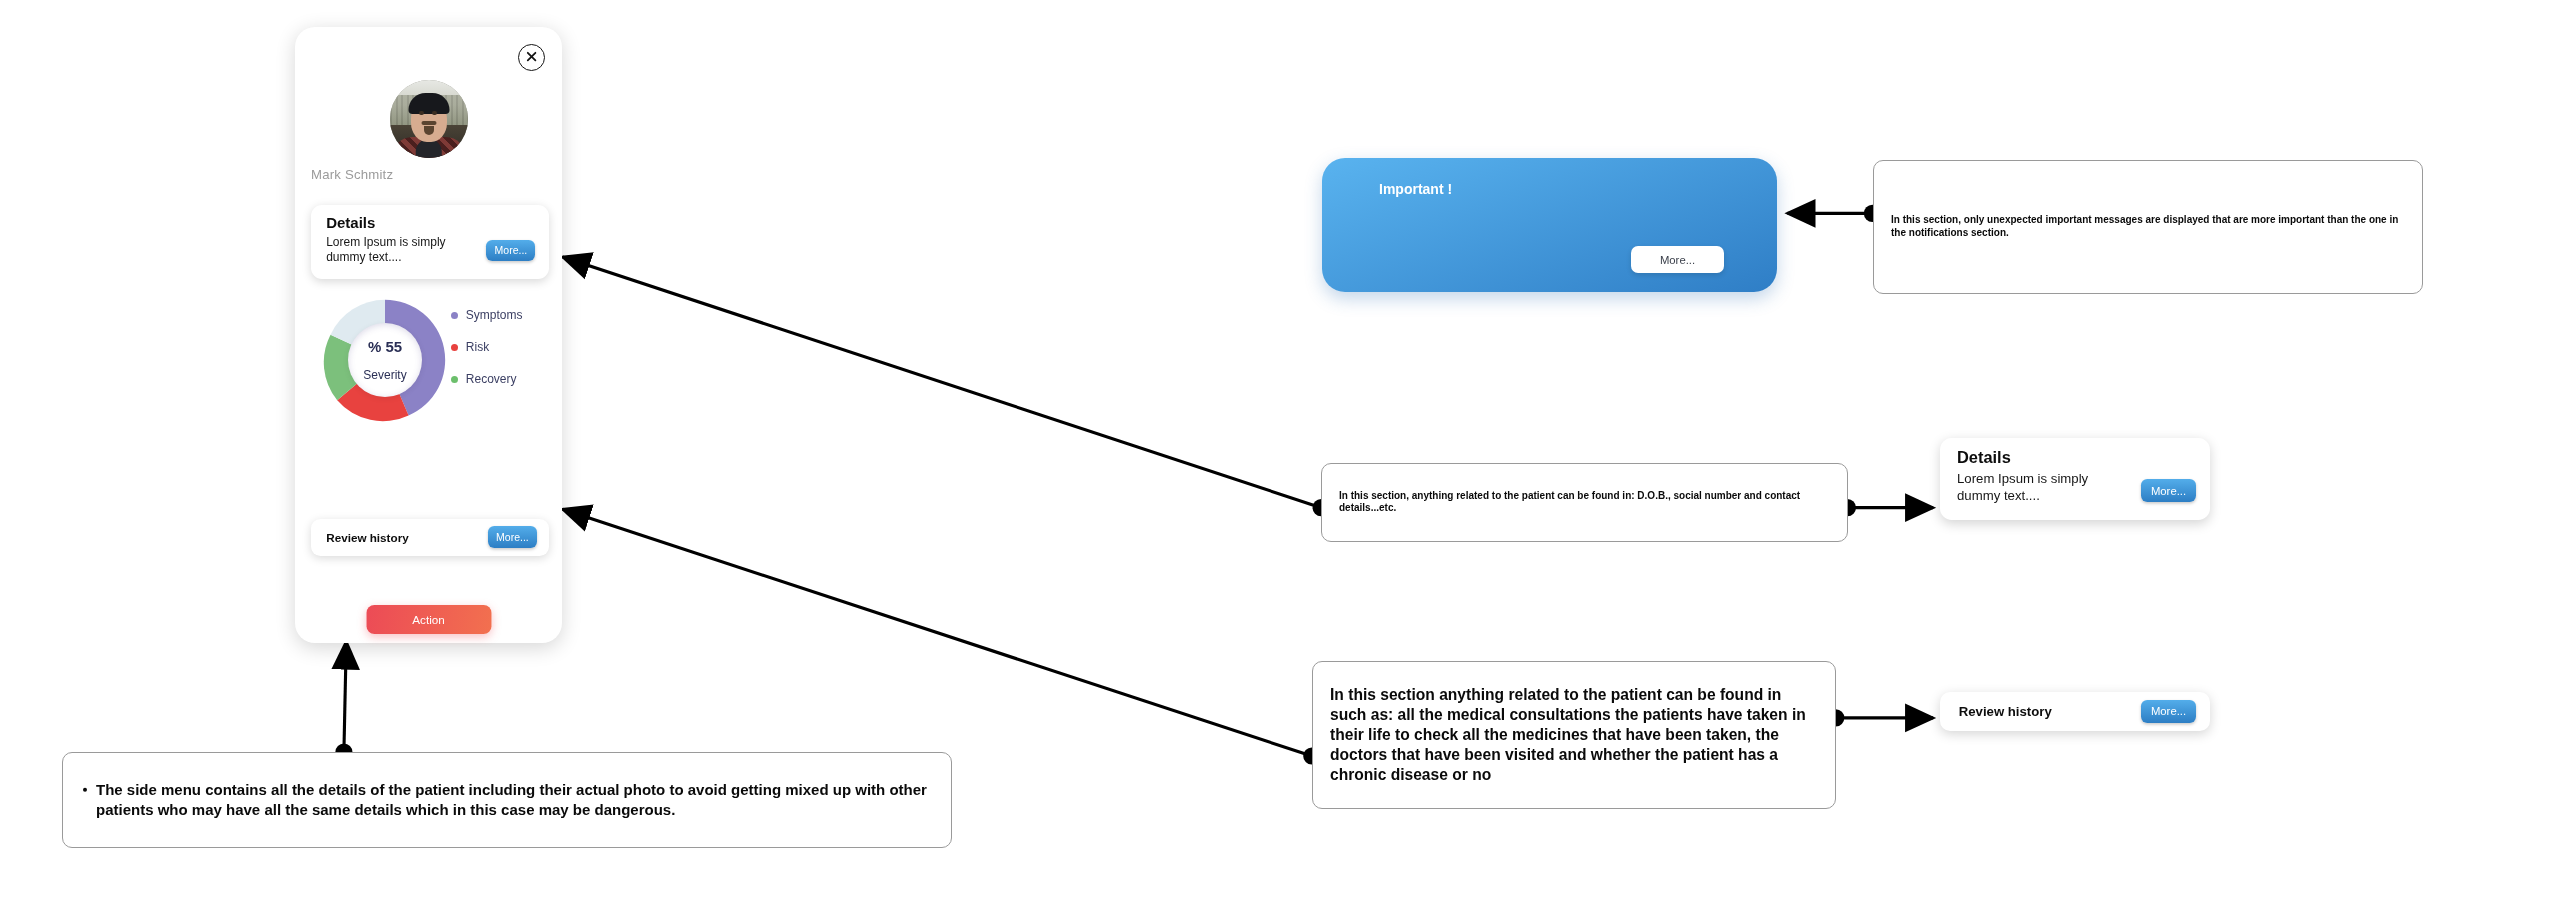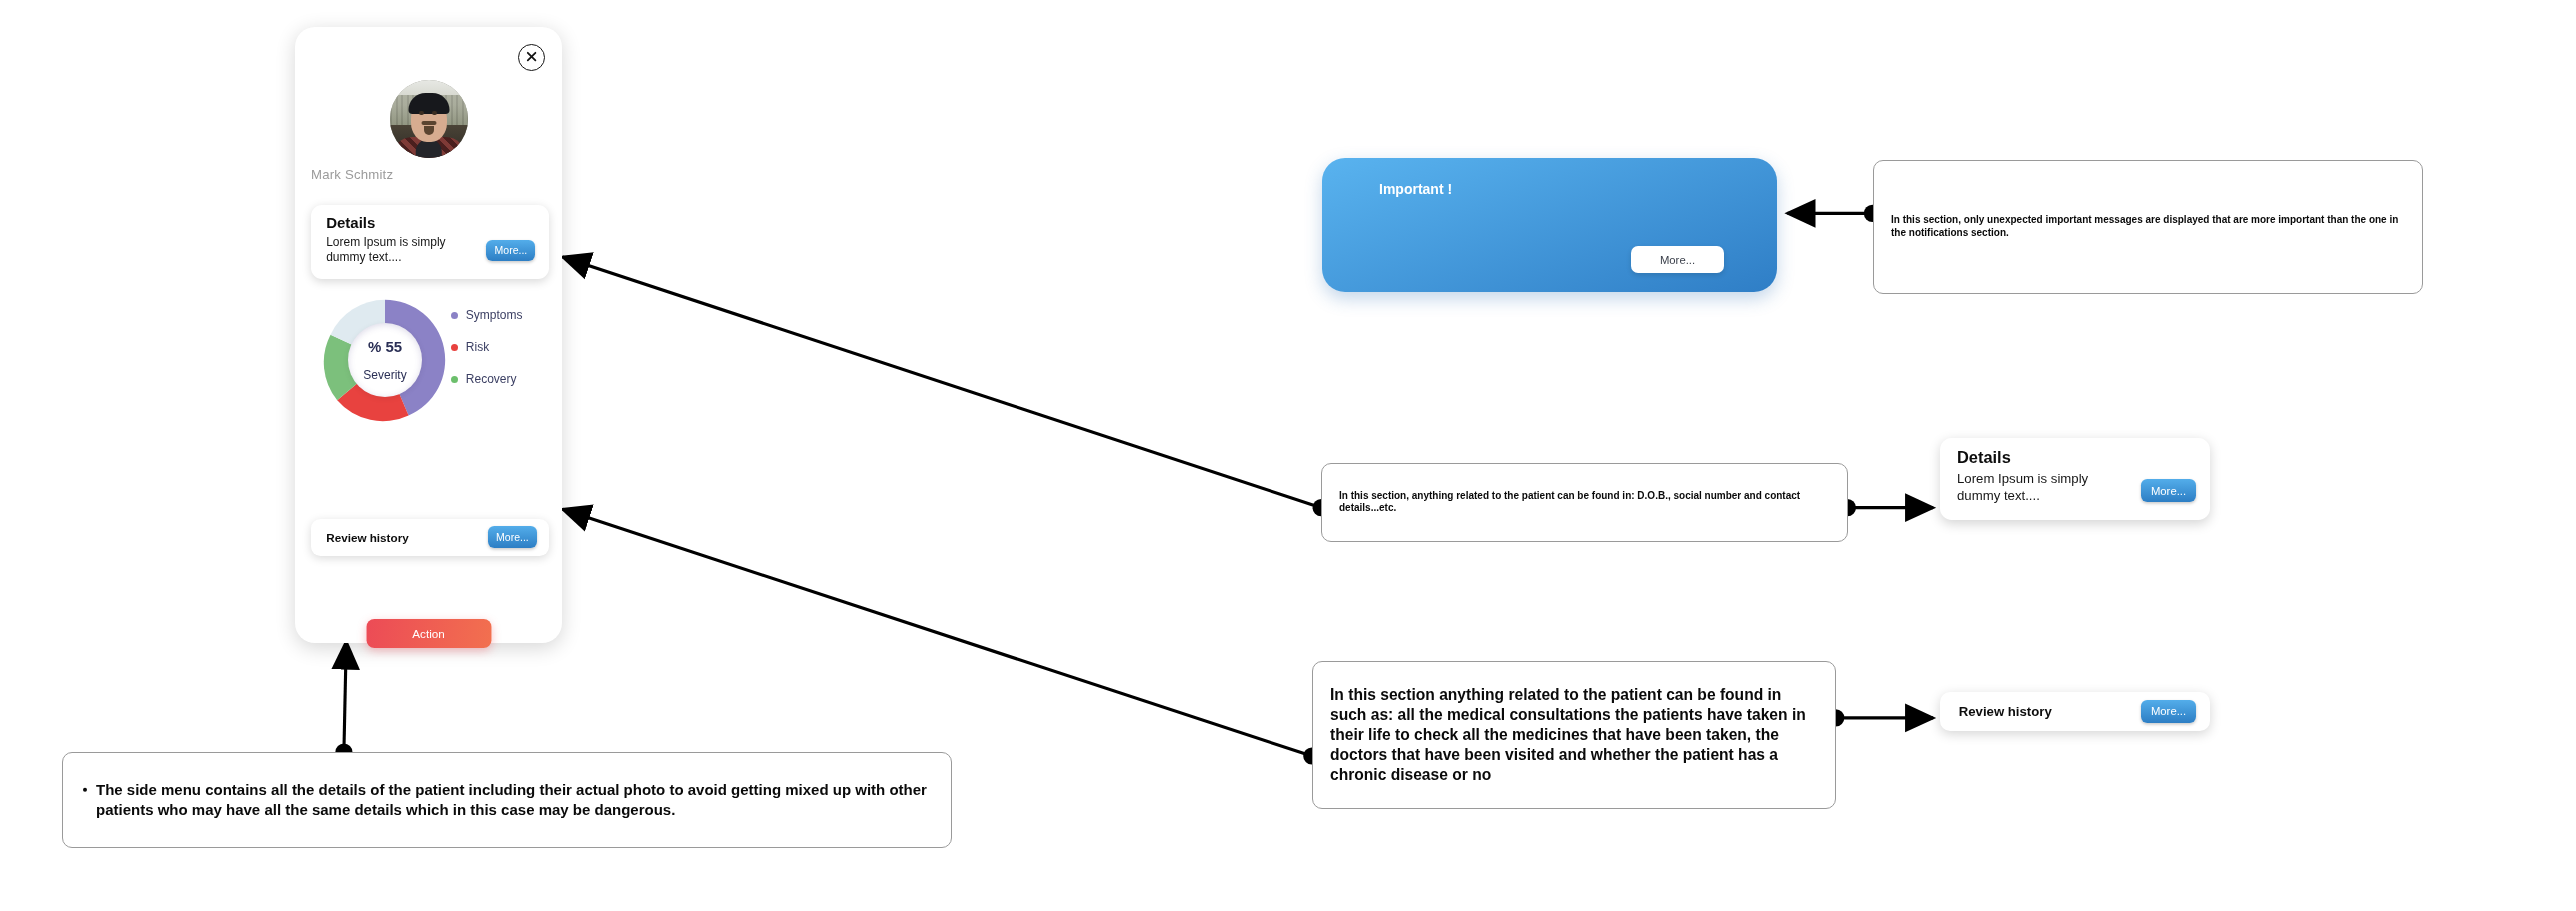--- a/index.html
+++ b/index.html
@@ -96,21 +96,21 @@
   
   #review-card{
     position:absolute;left:15.6px;top:492px;width:238px;height:37px;
     background:#fff;border-radius:9.3px;box-shadow:0 2.3px 10px rgba(0,0,0,.15);
     display:flex;align-items:center;
   }
   #review-card .r-title{margin-left:15.6px;font-size:11.7px;font-weight:bold;color:#0d0d0d;}
   #review-more{right:11.7px;top:7px;width:49px;height:22px;}
 
   #action-button{
-    position:absolute;left:50%;top:592px;transform:translateX(-50%);
+    position:absolute;left:50%;top:578px;transform:translateX(-50%);
     width:125px;height:29px;border-radius:7.8px;color:#fff;font-size:11.7px;
     display:flex;align-items:center;justify-content:center;cursor:pointer;
     background:linear-gradient(100deg,#ec4b56 0%,#f2704f 100%);
     box-shadow:0 3.1px 9.3px rgba(236,75,86,.35);
   }
 
   
   #important-card{
     position:absolute;left:1322px;top:158px;width:455px;height:134px;
     border-radius:23px;

